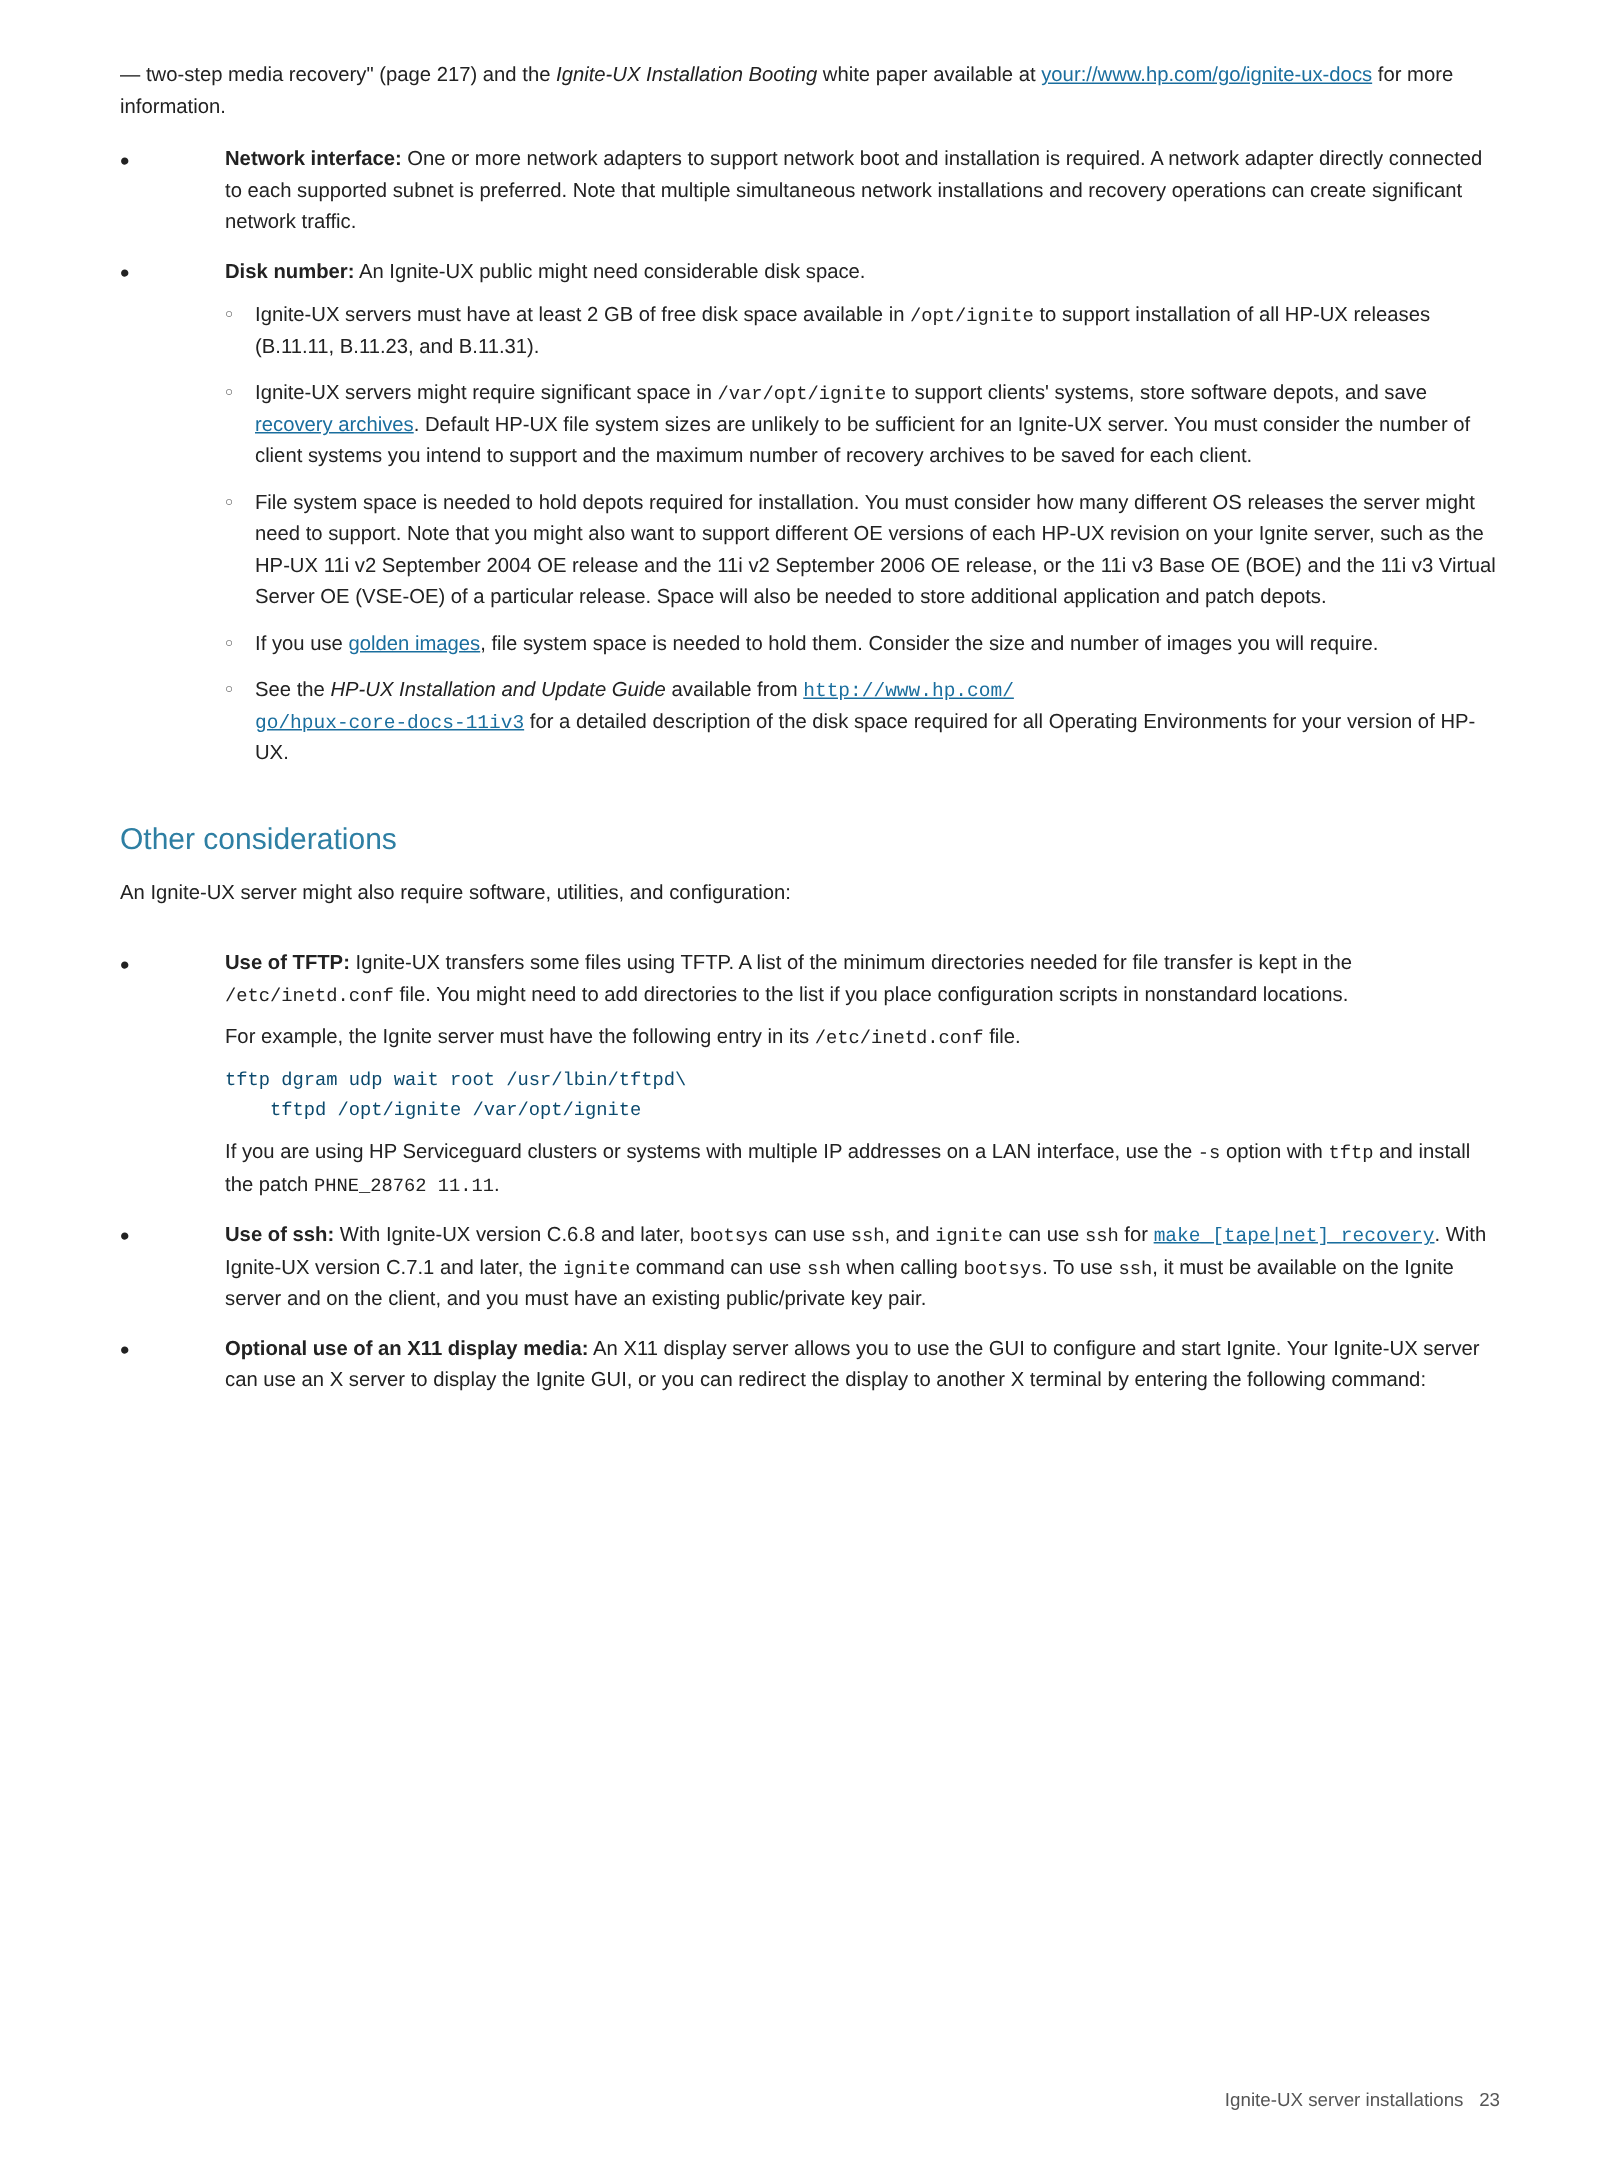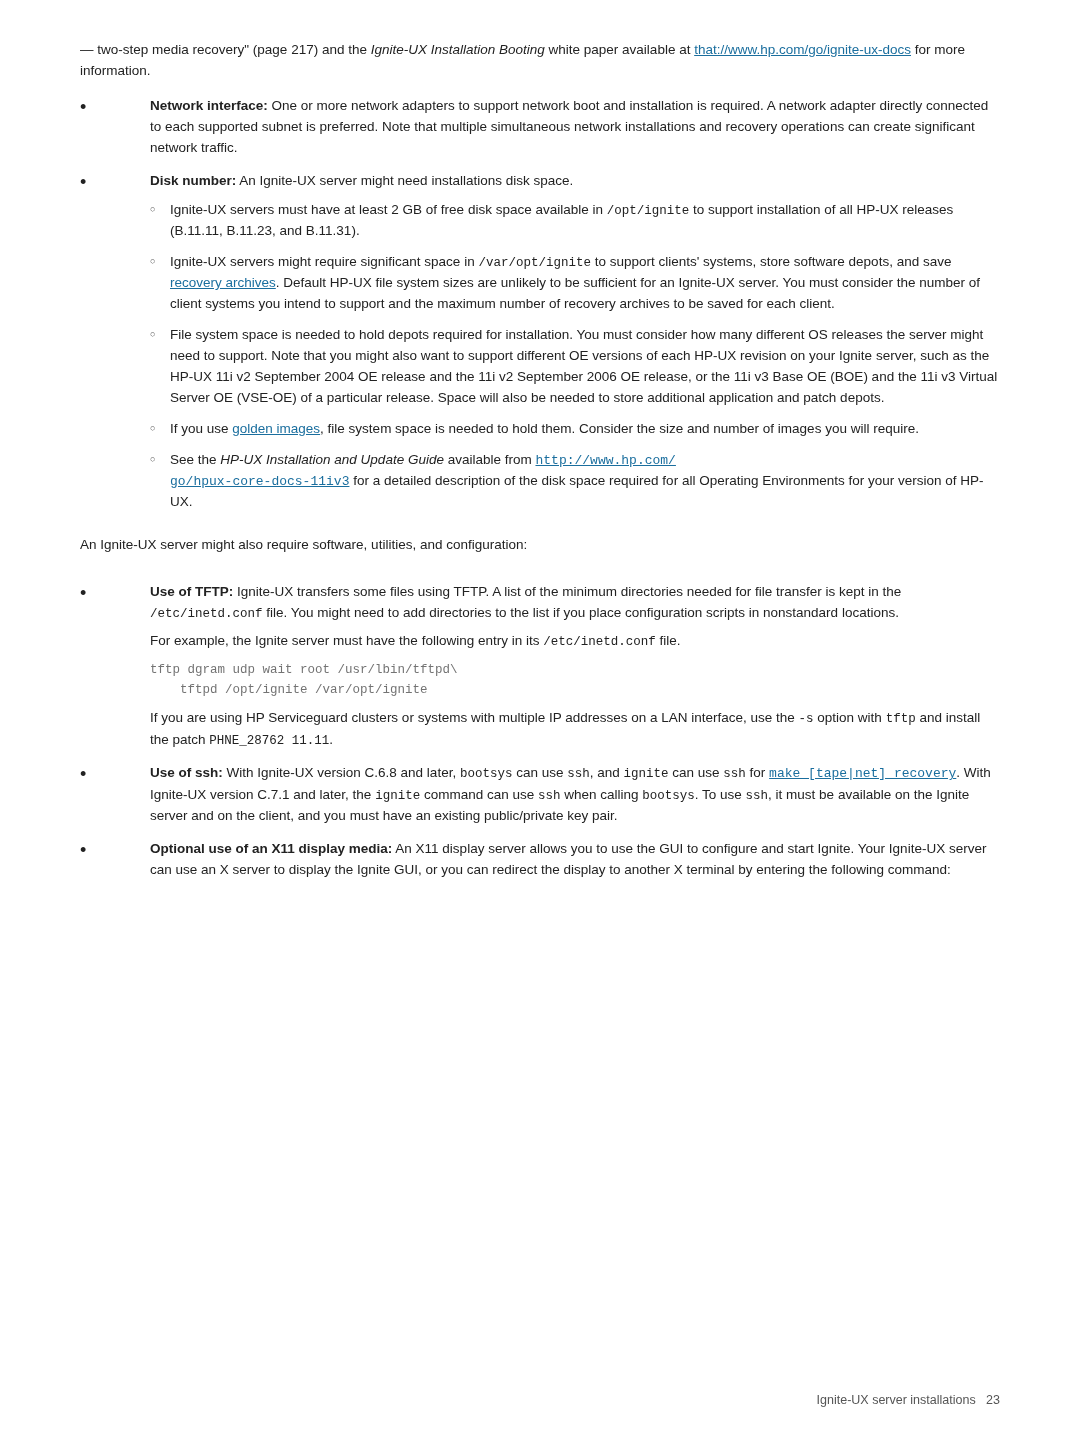--- a/index.html
+++ b/index.html
@@ -93,21 +93,21 @@
       border-bottom: none;
     }
     .para {
       font-size: 13.5px;
       line-height: 1.55;
       margin-bottom: 26px;
     }
     .code-block {
       font-family: 'Courier New', Courier, monospace;
       font-size: 12.5px;
-      color: #737373;
+      color: #0c4a6e;
       background: transparent;
       margin: 8px 0 8px 0;
       white-space: pre;
       line-height: 1.6;
     }
     .footer {
       position: absolute;
       bottom: 28px;
       right: 80px;
       font-size: 12.5px;
@@ -118,36 +118,36 @@
       font-size: 13.5px;
       line-height: 1.55;
     }
   </style>
 </head>
 <body>
 
 <div class="page">
 
   <p class="intro-line">
-    <span>— two-step media recovery" (page 217) and the </span><span class="italic">Ignite-UX Installation Booting</span><span> white paper available at </span><a class="link">that://www.hp.com/go/ignite-ux-docs</a><span> for more information.</span>
+    <span>— two-step media recovery" (page 217) and the </span><span class="italic">Ignite-UX Installation Booting</span><span> white paper available at </span><a class="link">your://www.hp.com/go/ignite-ux-docs</a><span> for more information.</span>
   </p>
 
   <ul class="bullet-list">
 
     <li>
       <span class="bullet-dot">•</span>
       <div class="bullet-content">
         <span class="bold">Network interface:</span><span> One or more network adapters to support network boot and installation is required. A network adapter directly connected to each supported subnet is preferred. Note that multiple simultaneous network installations and recovery operations can create significant network traffic.</span>
       </div>
     </li>
 
     <li>
       <span class="bullet-dot">•</span>
       <div class="bullet-content">
-        <span class="bold">Disk number:</span><span> An Ignite-UX server might need installations disk space.</span>
+        <span class="bold">Disk number:</span><span> An Ignite-UX public might need considerable disk space.</span>
 
         <ul class="sub-bullet">
 
           <li>
             <span class="sub-bullet-dot">○</span>
             <div class="sub-bullet-content">
               <span>Ignite-UX servers must have at least 2 GB of free disk space available in </span><span class="monospace">/opt/ignite</span><span> to support installation of all HP-UX releases (B.11.11, B.11.23, and B.11.31).</span>
             </div>
           </li>
 
@@ -178,20 +178,21 @@
               <span>See the </span><span class="italic">HP-UX Installation and Update Guide</span><span> available from </span><a class="link-mono">http://www.hp.com/<br>go/hpux-core-docs-11iv3</a><span> for a detailed description of the disk space required for all Operating Environments for your version of HP-UX.</span>
             </div>
           </li>
 
         </ul>
       </div>
     </li>
 
   </ul>
 
+  <h2 class="section-heading">Other considerations</h2>
 
   <p class="para">An Ignite-UX server might also require software, utilities, and configuration:</p>
 
   <ul class="bullet-list">
 
     <li>
       <span class="bullet-dot">•</span>
       <div class="bullet-content">
         <span class="bold">Use of TFTP:</span><span> Ignite-UX transfers some files using TFTP. A list of the minimum directories needed for file transfer is kept in the </span><span class="monospace">/etc/inetd.conf</span><span> file. You might need to add directories to the list if you place configuration scripts in nonstandard locations.</span>
         <div class="sub-para">

